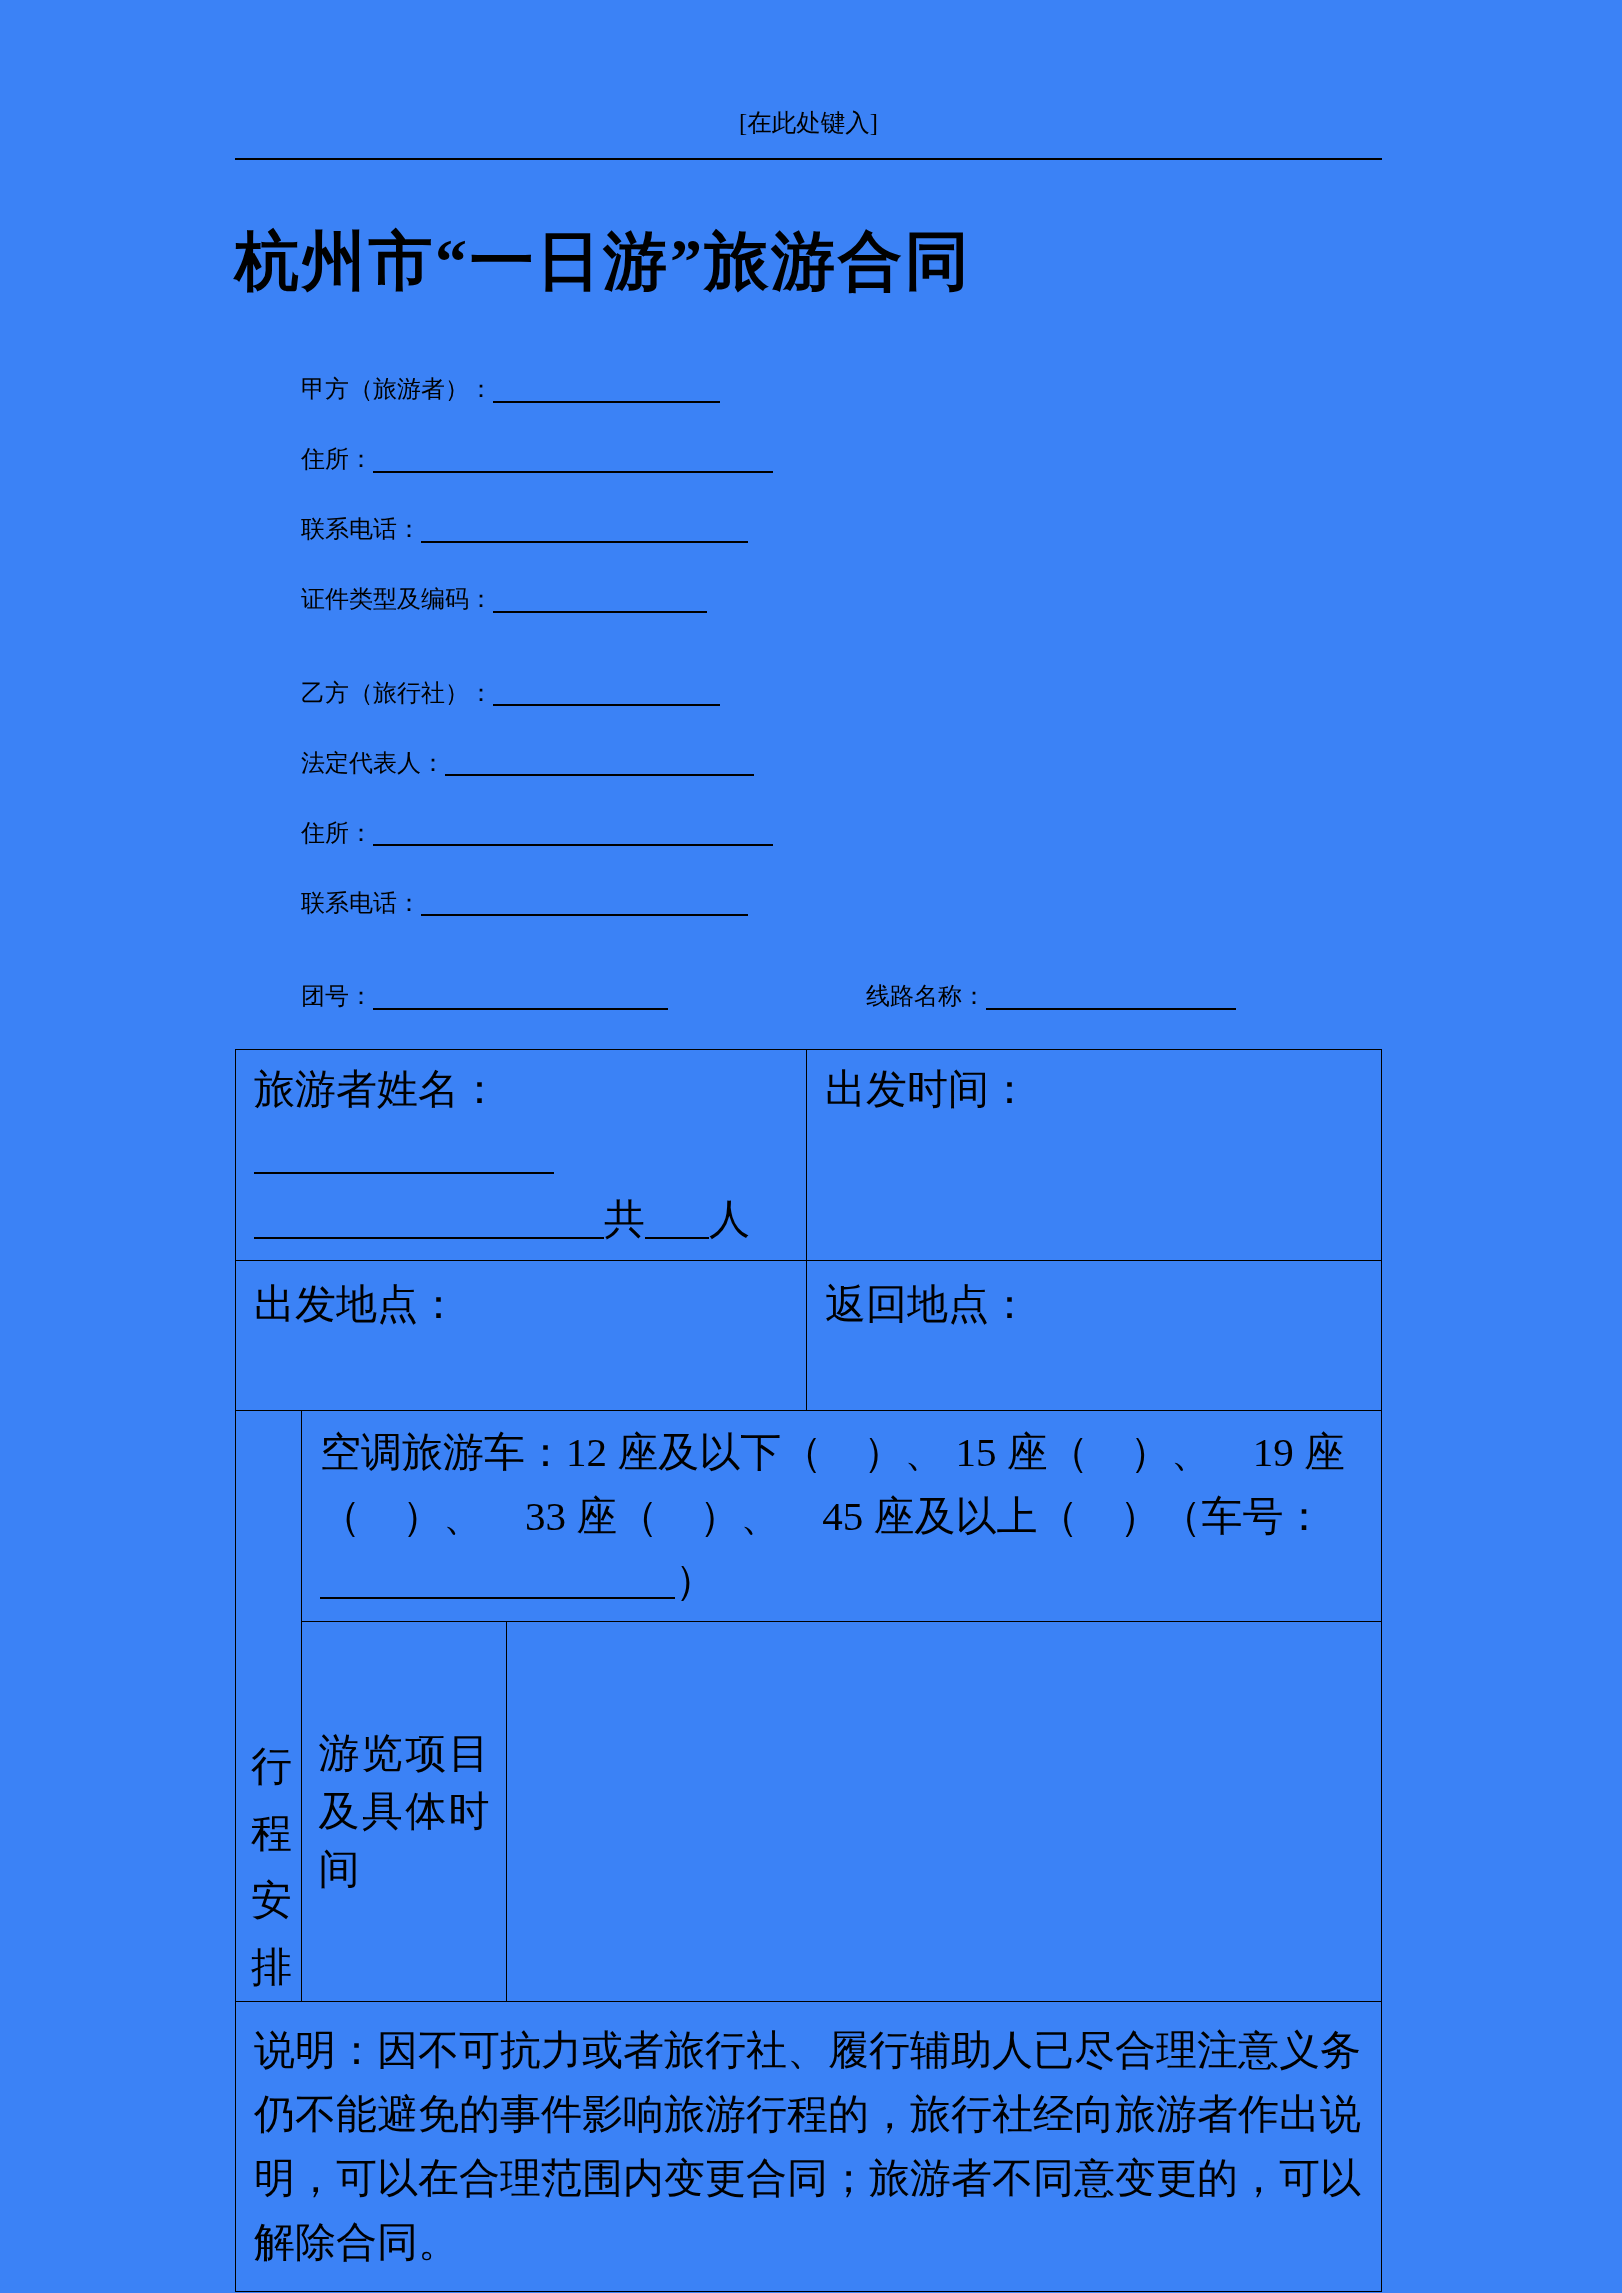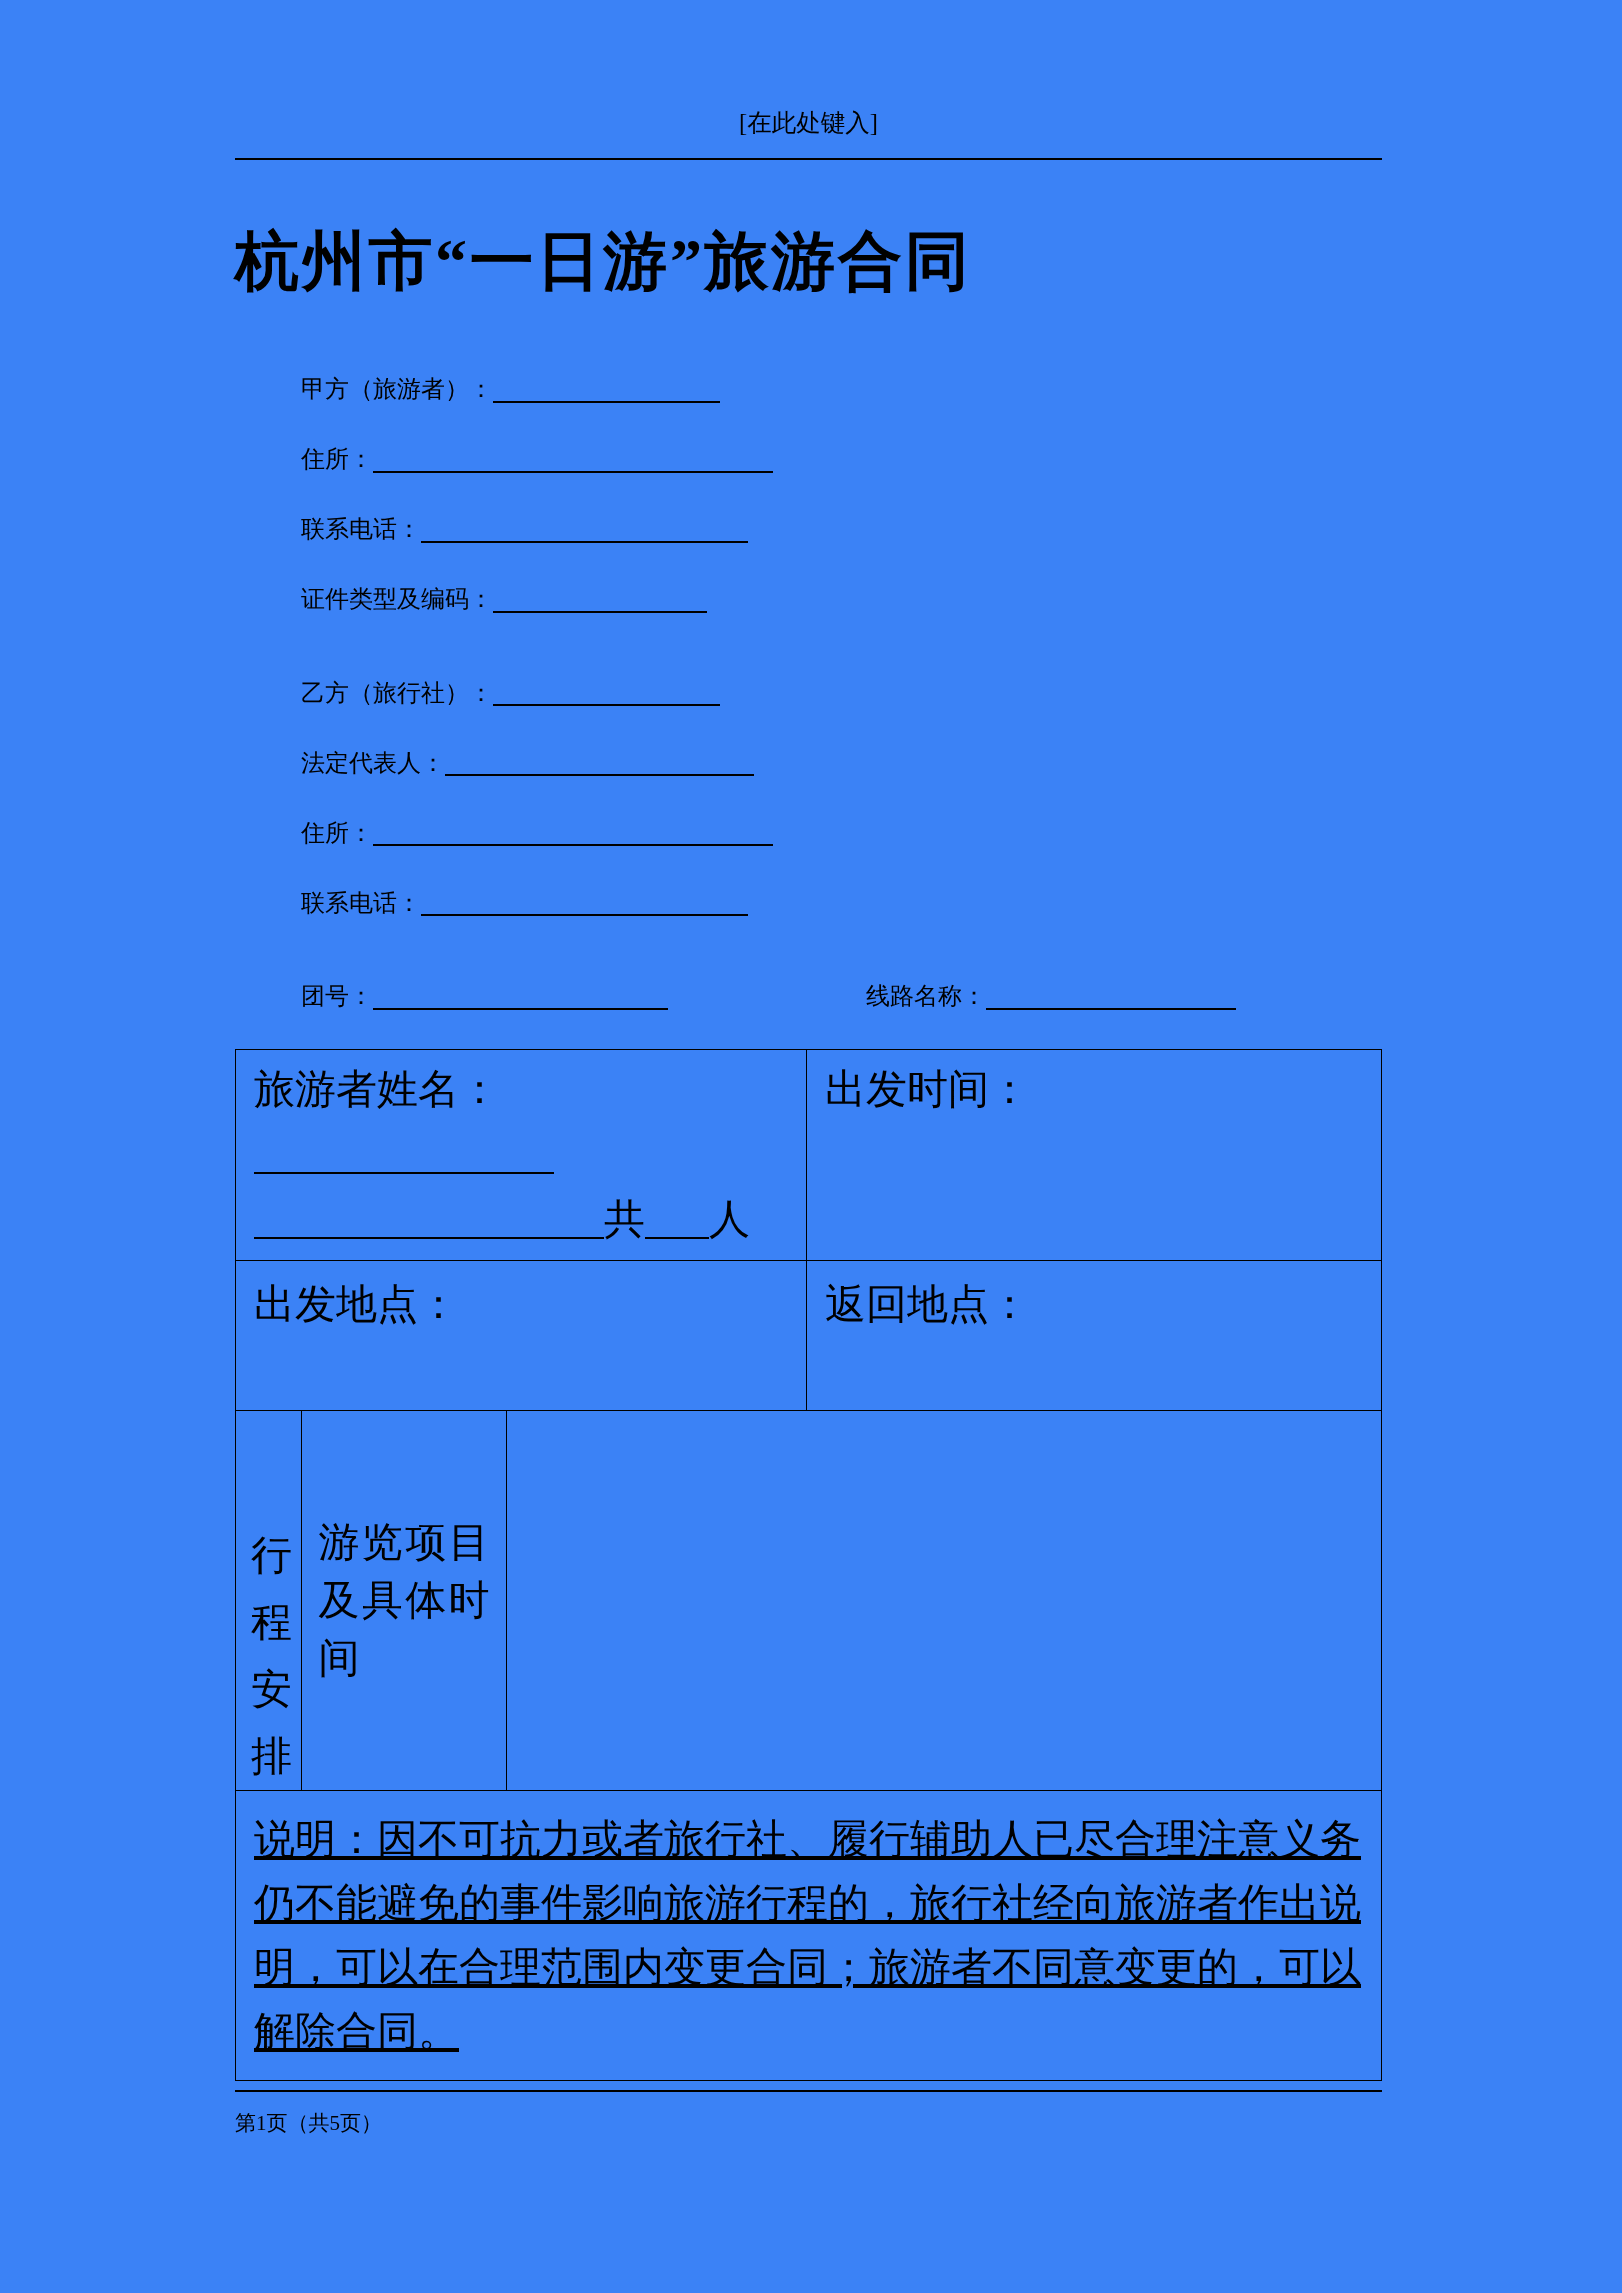--- a/index.html
+++ b/index.html
@@ -57,21 +57,21 @@
   .w340{width:309px}.w360{width:327px}.w440{width:400px}
   .w330{width:300px}.w385{width:350px}.w70{width:64px}.w390{width:355px}
   .route-label { margin-left:198px; }
   
   .ctable {
     margin-top:18px;
     border:1.8px solid #000;
     font-size:41px;
   }
   .trow { display:flex; border-bottom:1.8px solid #000; }
-  .trow:last-child { border-bottom:none;text-decoration:underline; }
+  .trow:last-child { border-bottom:none; }
   .cell { box-sizing:border-box; }
   .c-left {
     width:571px;
     border-right:1.8px solid #000;
     padding:7.3px 18px;
     line-height:65px;
   }
   .c-right { flex:1; padding:7.3px 18px; line-height:65px; }
   .trow2 .cell { min-height:149px; padding-top:11px; }
   .row3 { display:flex; }
@@ -197,20 +197,23 @@
         <div class="cell c-right">
           <span>返回地点：</span>
         </div>
       </div>
 
       <div class="trow row3">
         <div class="cell vert-cell">
           <div class="vert-text">行程安排</div>
         </div>
         <div class="row3-main">
+          <div class="cell bus-cell">
+            <span>空调旅游车：12 座及以下（　）、  15 座（　）、　19 座（　）、　33 座（　）、　45 座及以上（　）（车号：</span><span class="blank w390"></span><span>）</span>
+          </div>
           <div class="row3-bottom">
             <div class="cell tour-label-cell">
               <span>游览项目及具体时间</span>
             </div>
             <div class="cell tour-content-cell"></div>
           </div>
         </div>
       </div>
 
       <div class="trow">

